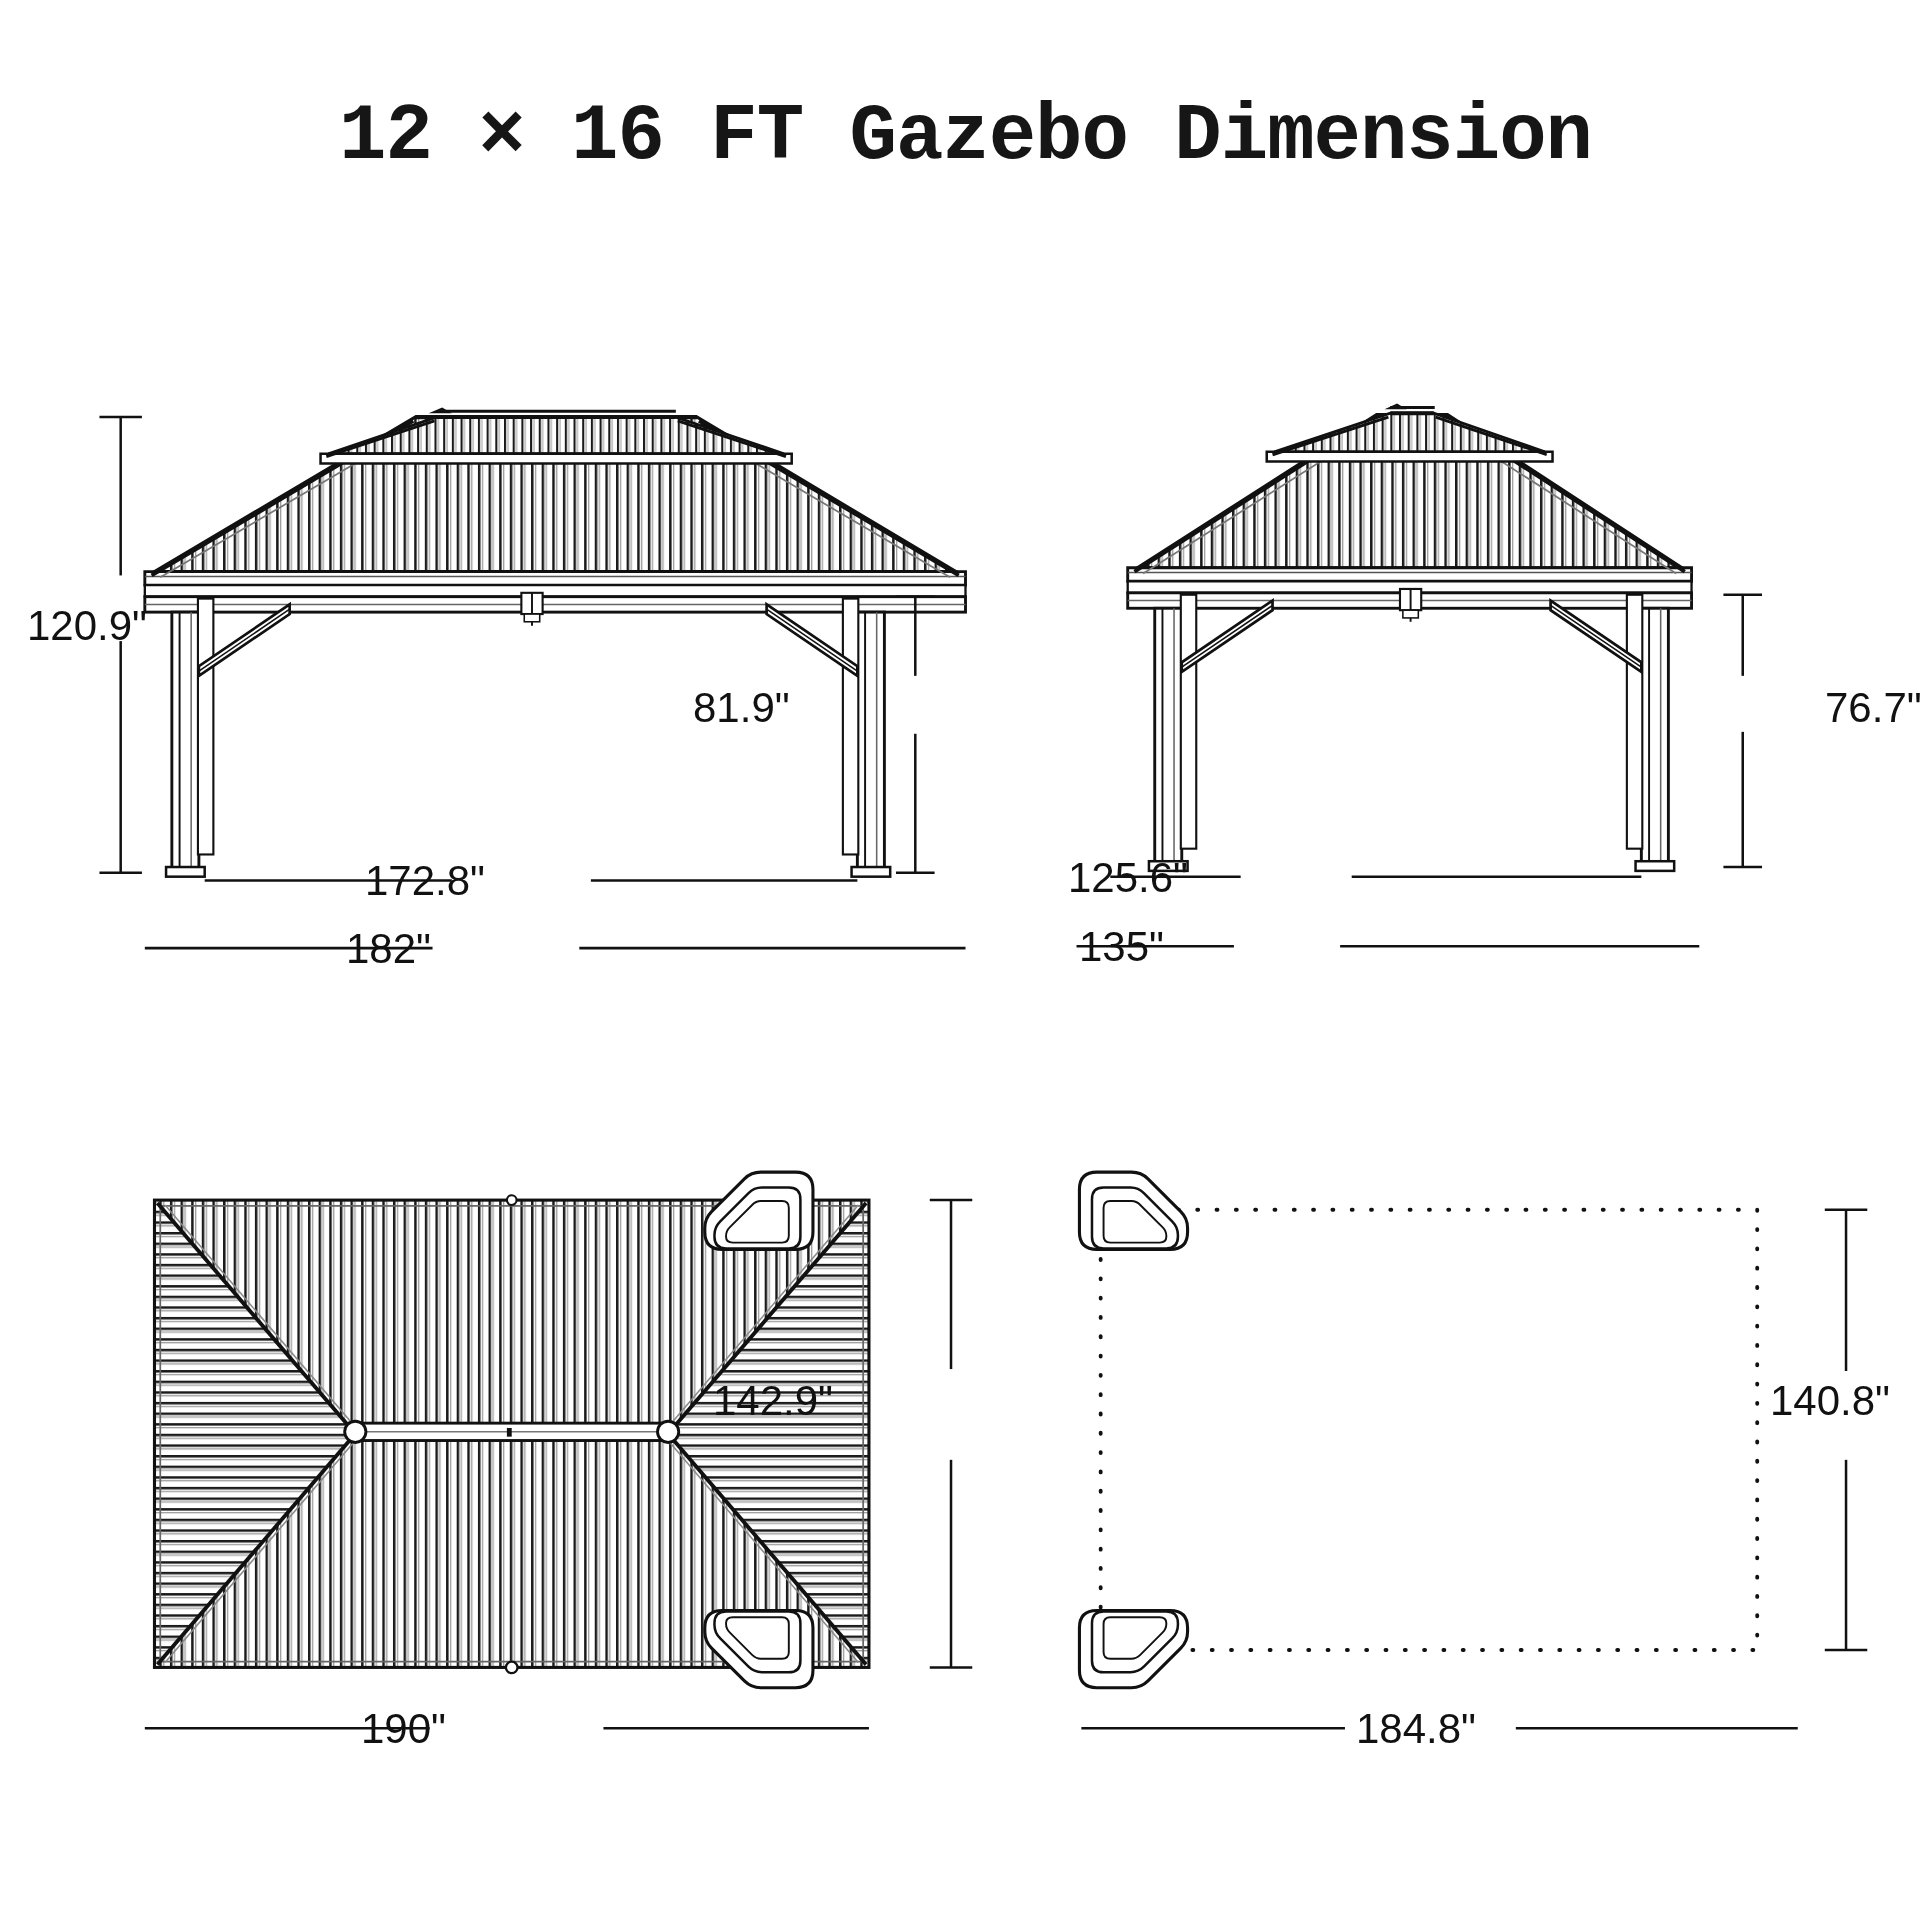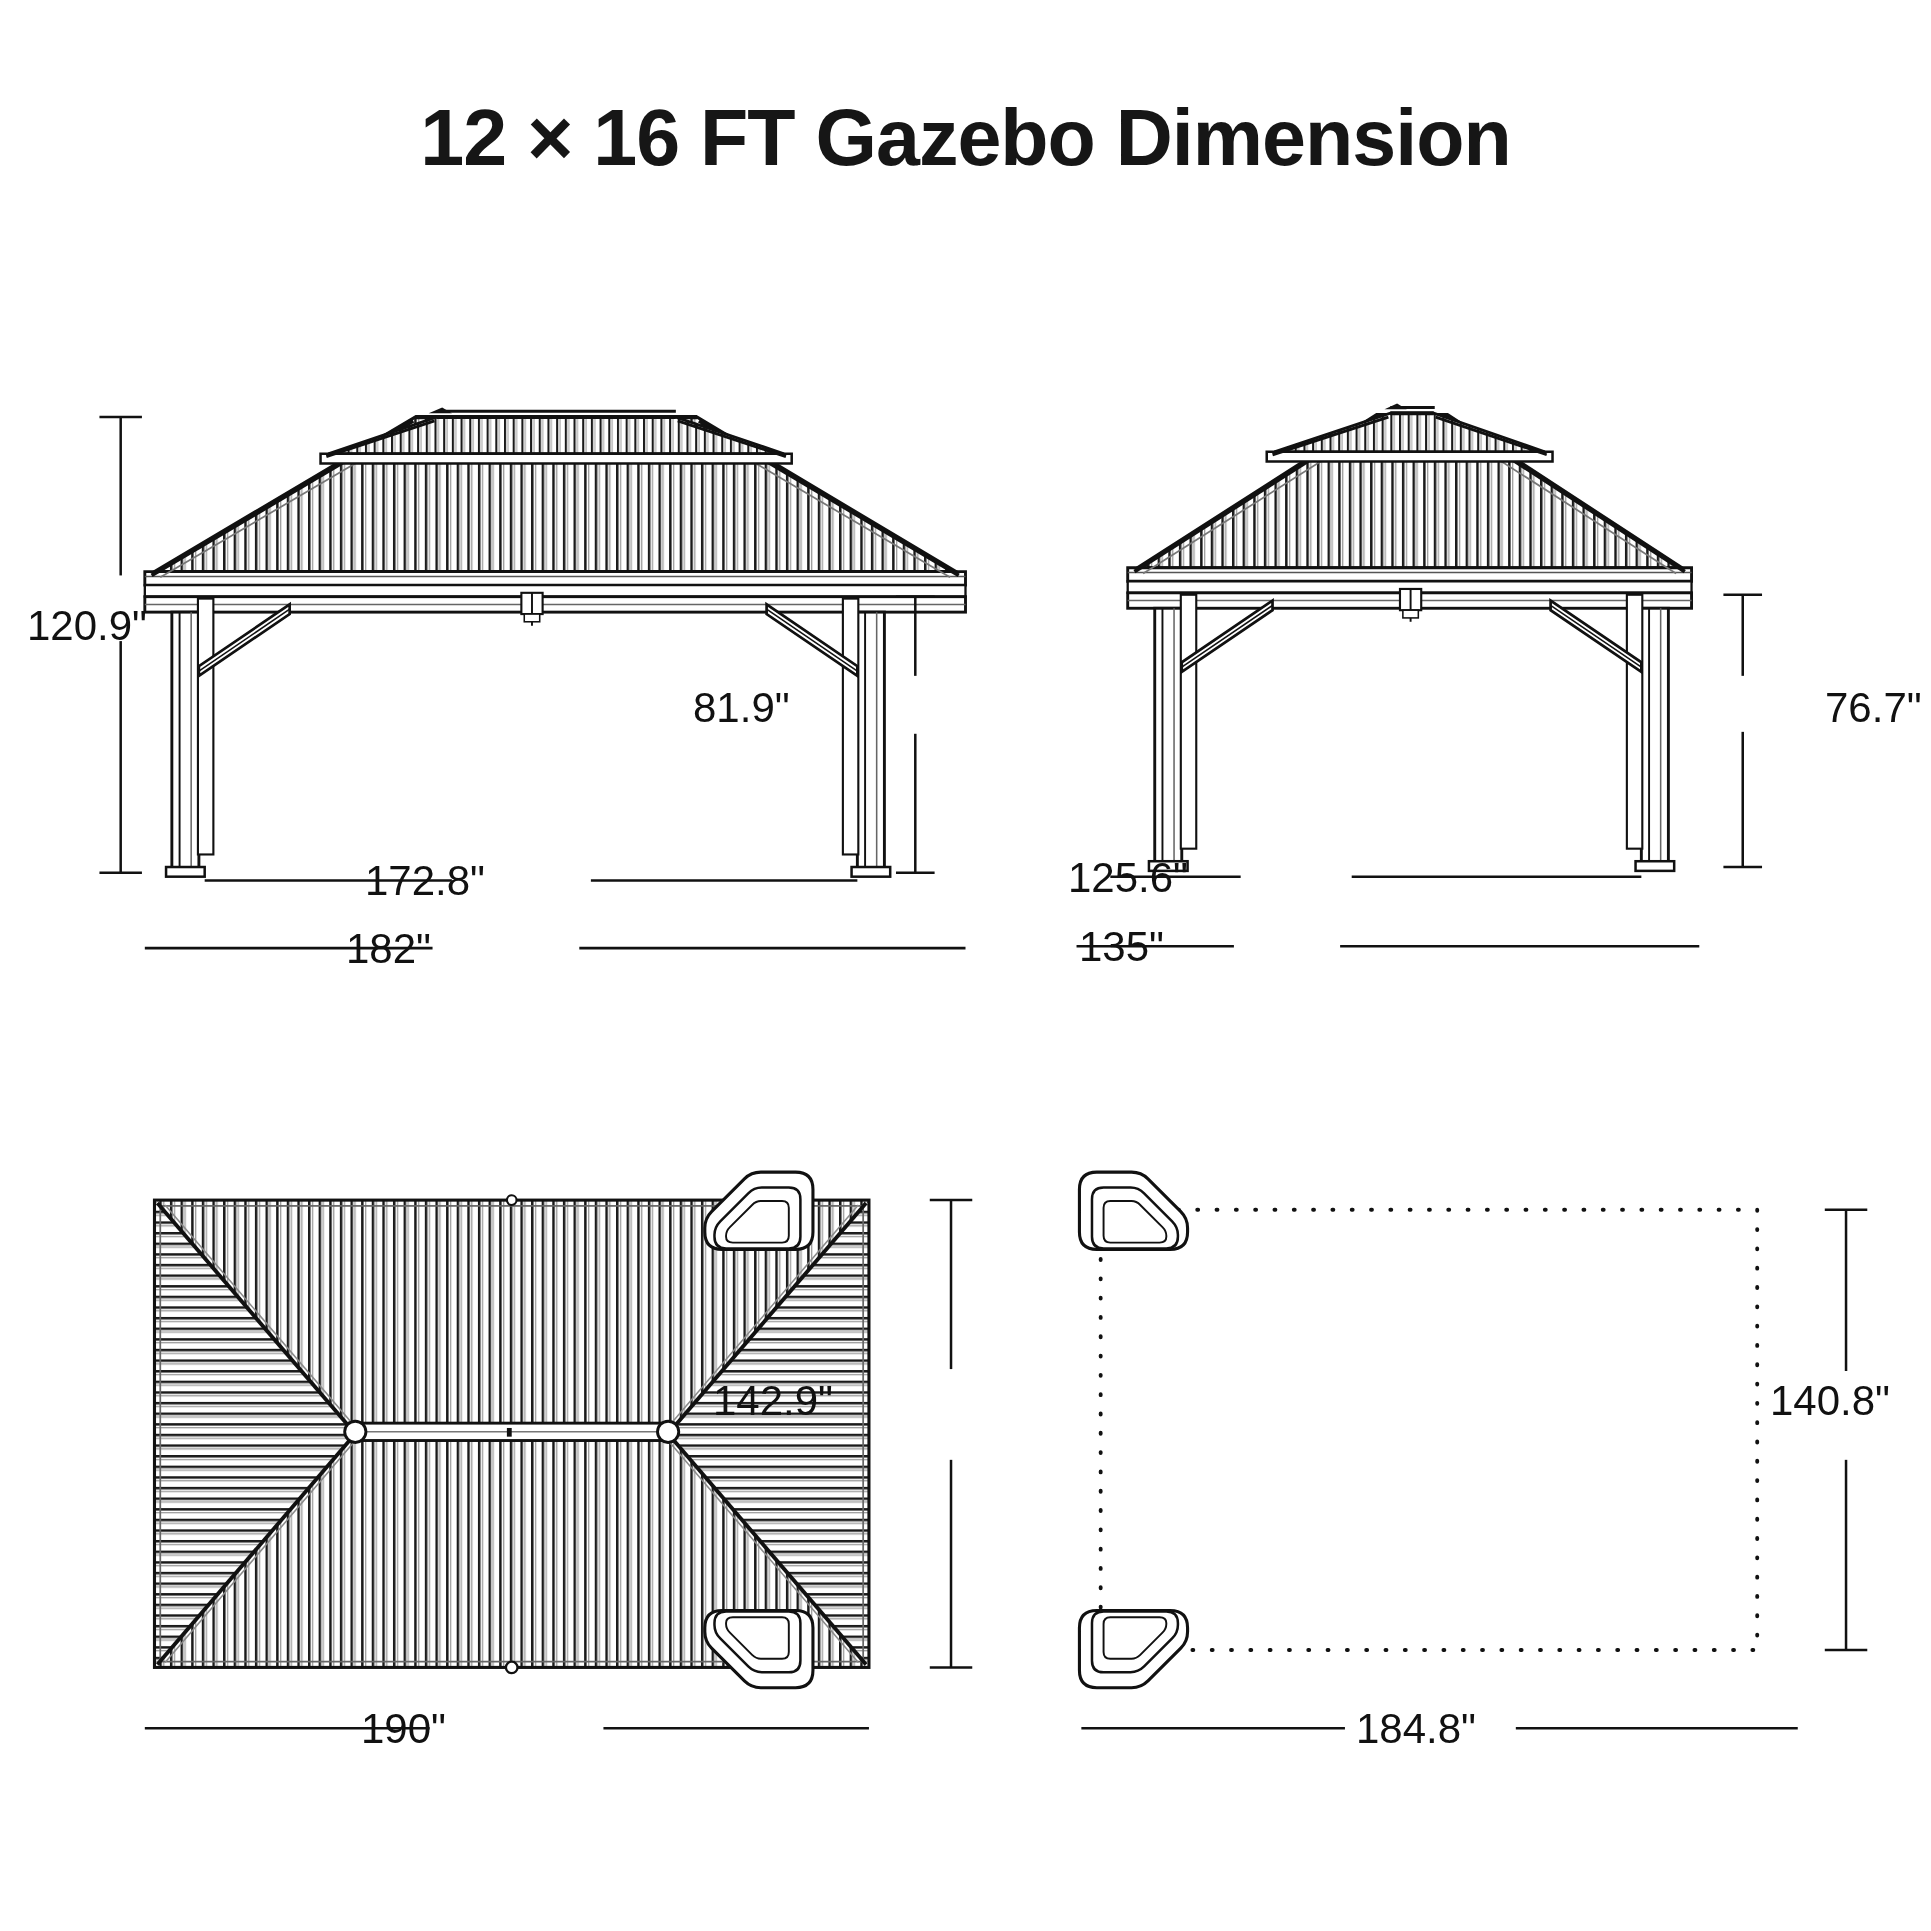--- a/index.html
+++ b/index.html
@@ -3,21 +3,21 @@
 <meta charset="utf-8">
 <style>
   html,body{margin:0;padding:0;background:#ffffff;}
   body{width:1931px;height:1931px;font-family:"Liberation Sans",sans-serif;color:#111;overflow:hidden;position:relative;}
 
   #page{position:absolute;left:0;top:0;width:1931px;height:1931px;background:#fff;}
 
   .title{
     position:absolute;left:0;top:92px;width:1931px;text-align:center;
     font-size:79px;font-weight:bold;letter-spacing:-1px;color:#161616;
-    font-family:Liberation Sans, sans-serif;
+    font-family:Liberation Mono, monospace;
   }
 
   .dimlabel{
     position:absolute;font-size:42px;color:#111;white-space:nowrap;
     font-family:"Liberation Sans",sans-serif;
   }
 
   svg{position:absolute;left:0;top:0;width:1931px;height:1931px;pointer-events:none;}
 </style>
 </head>

